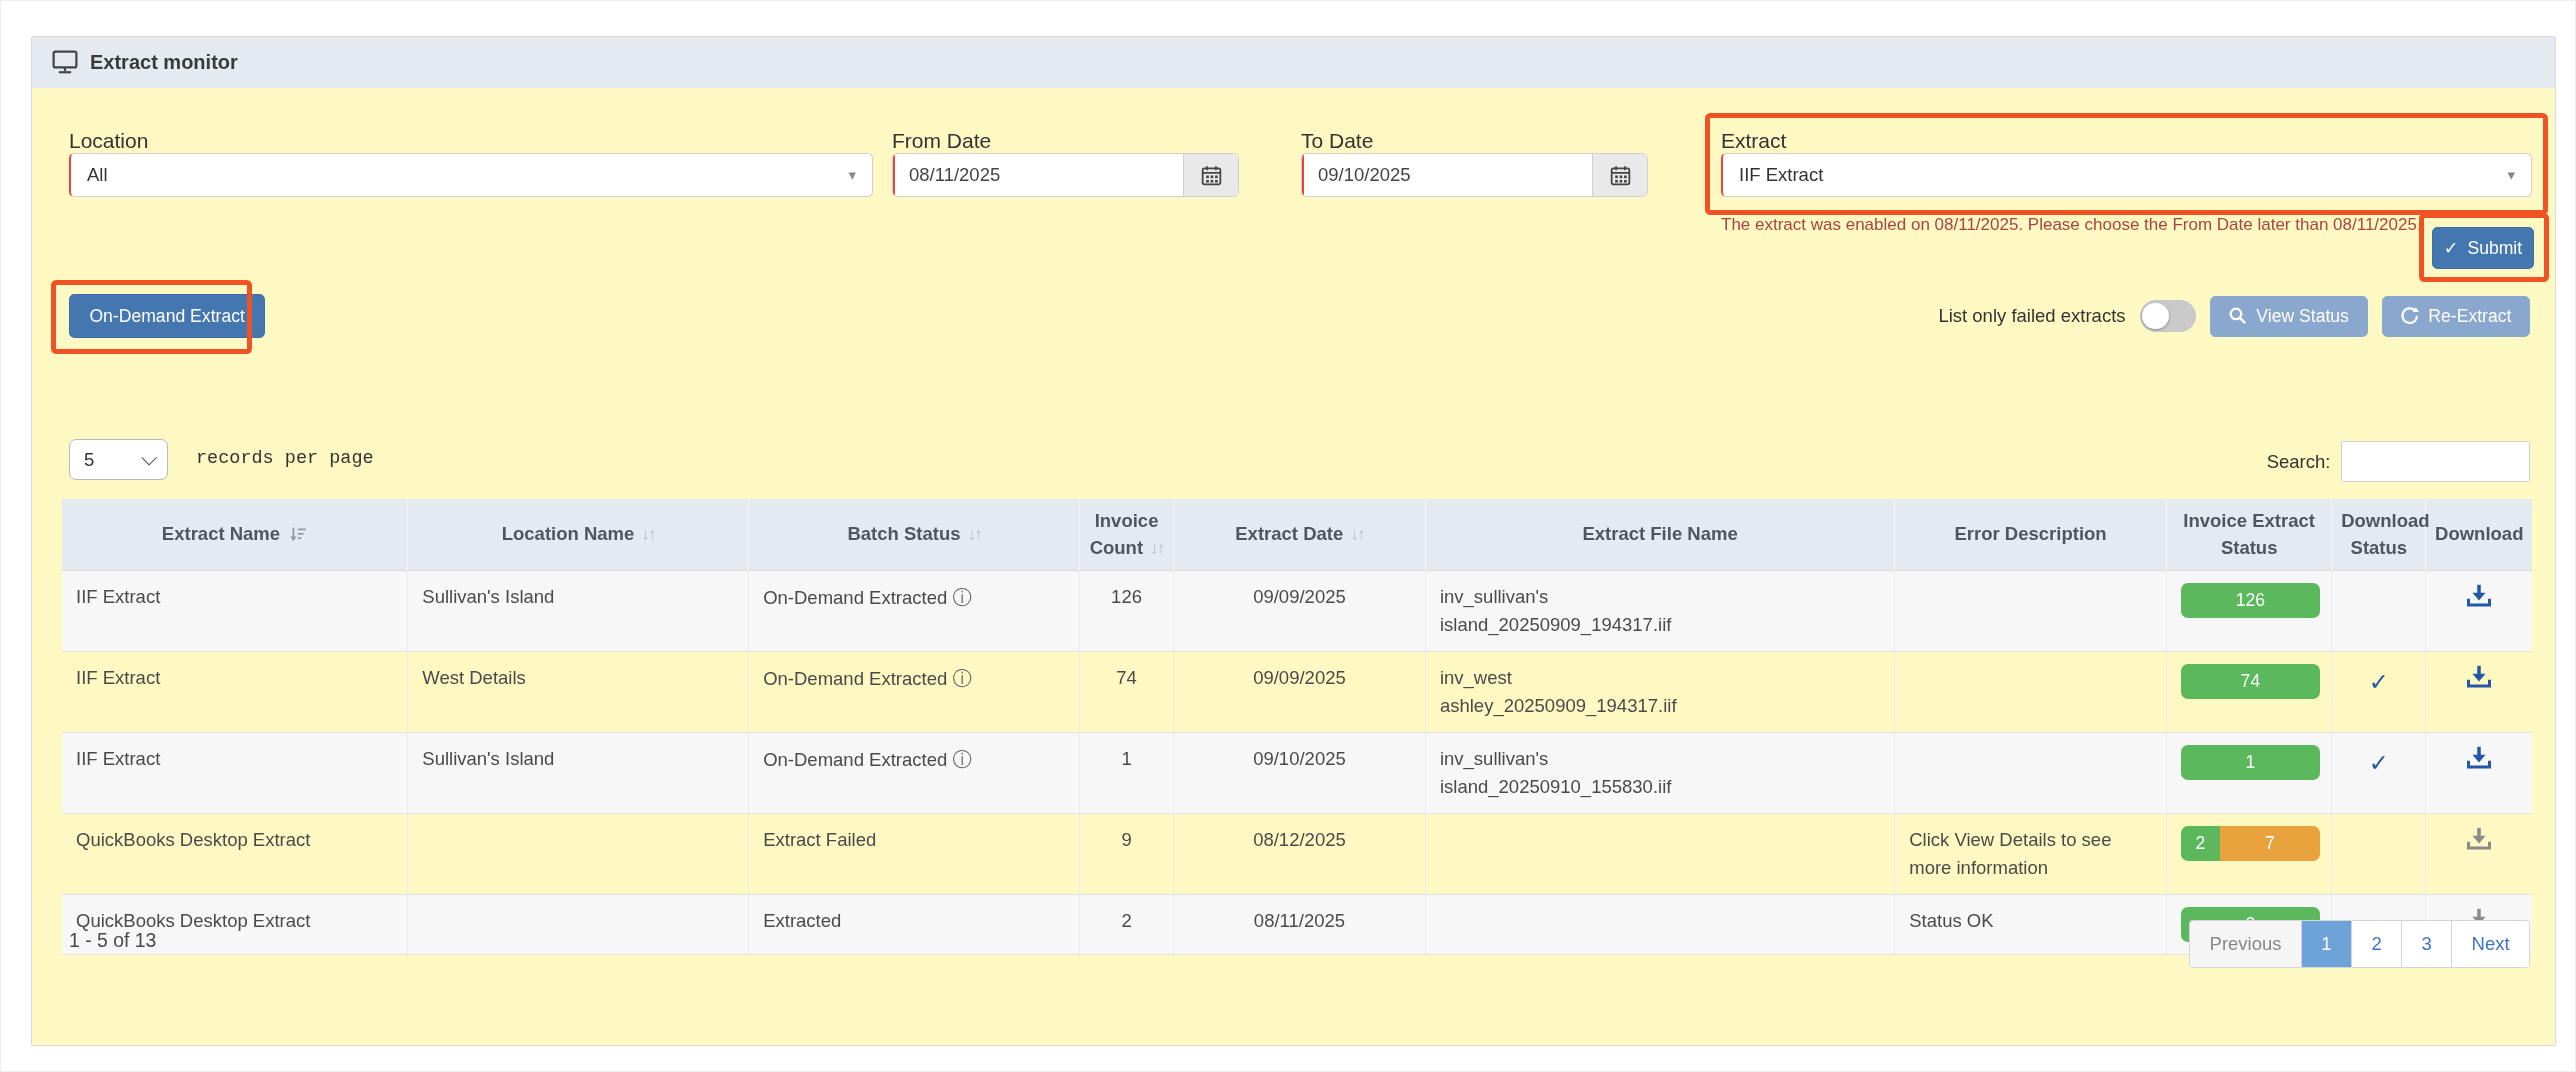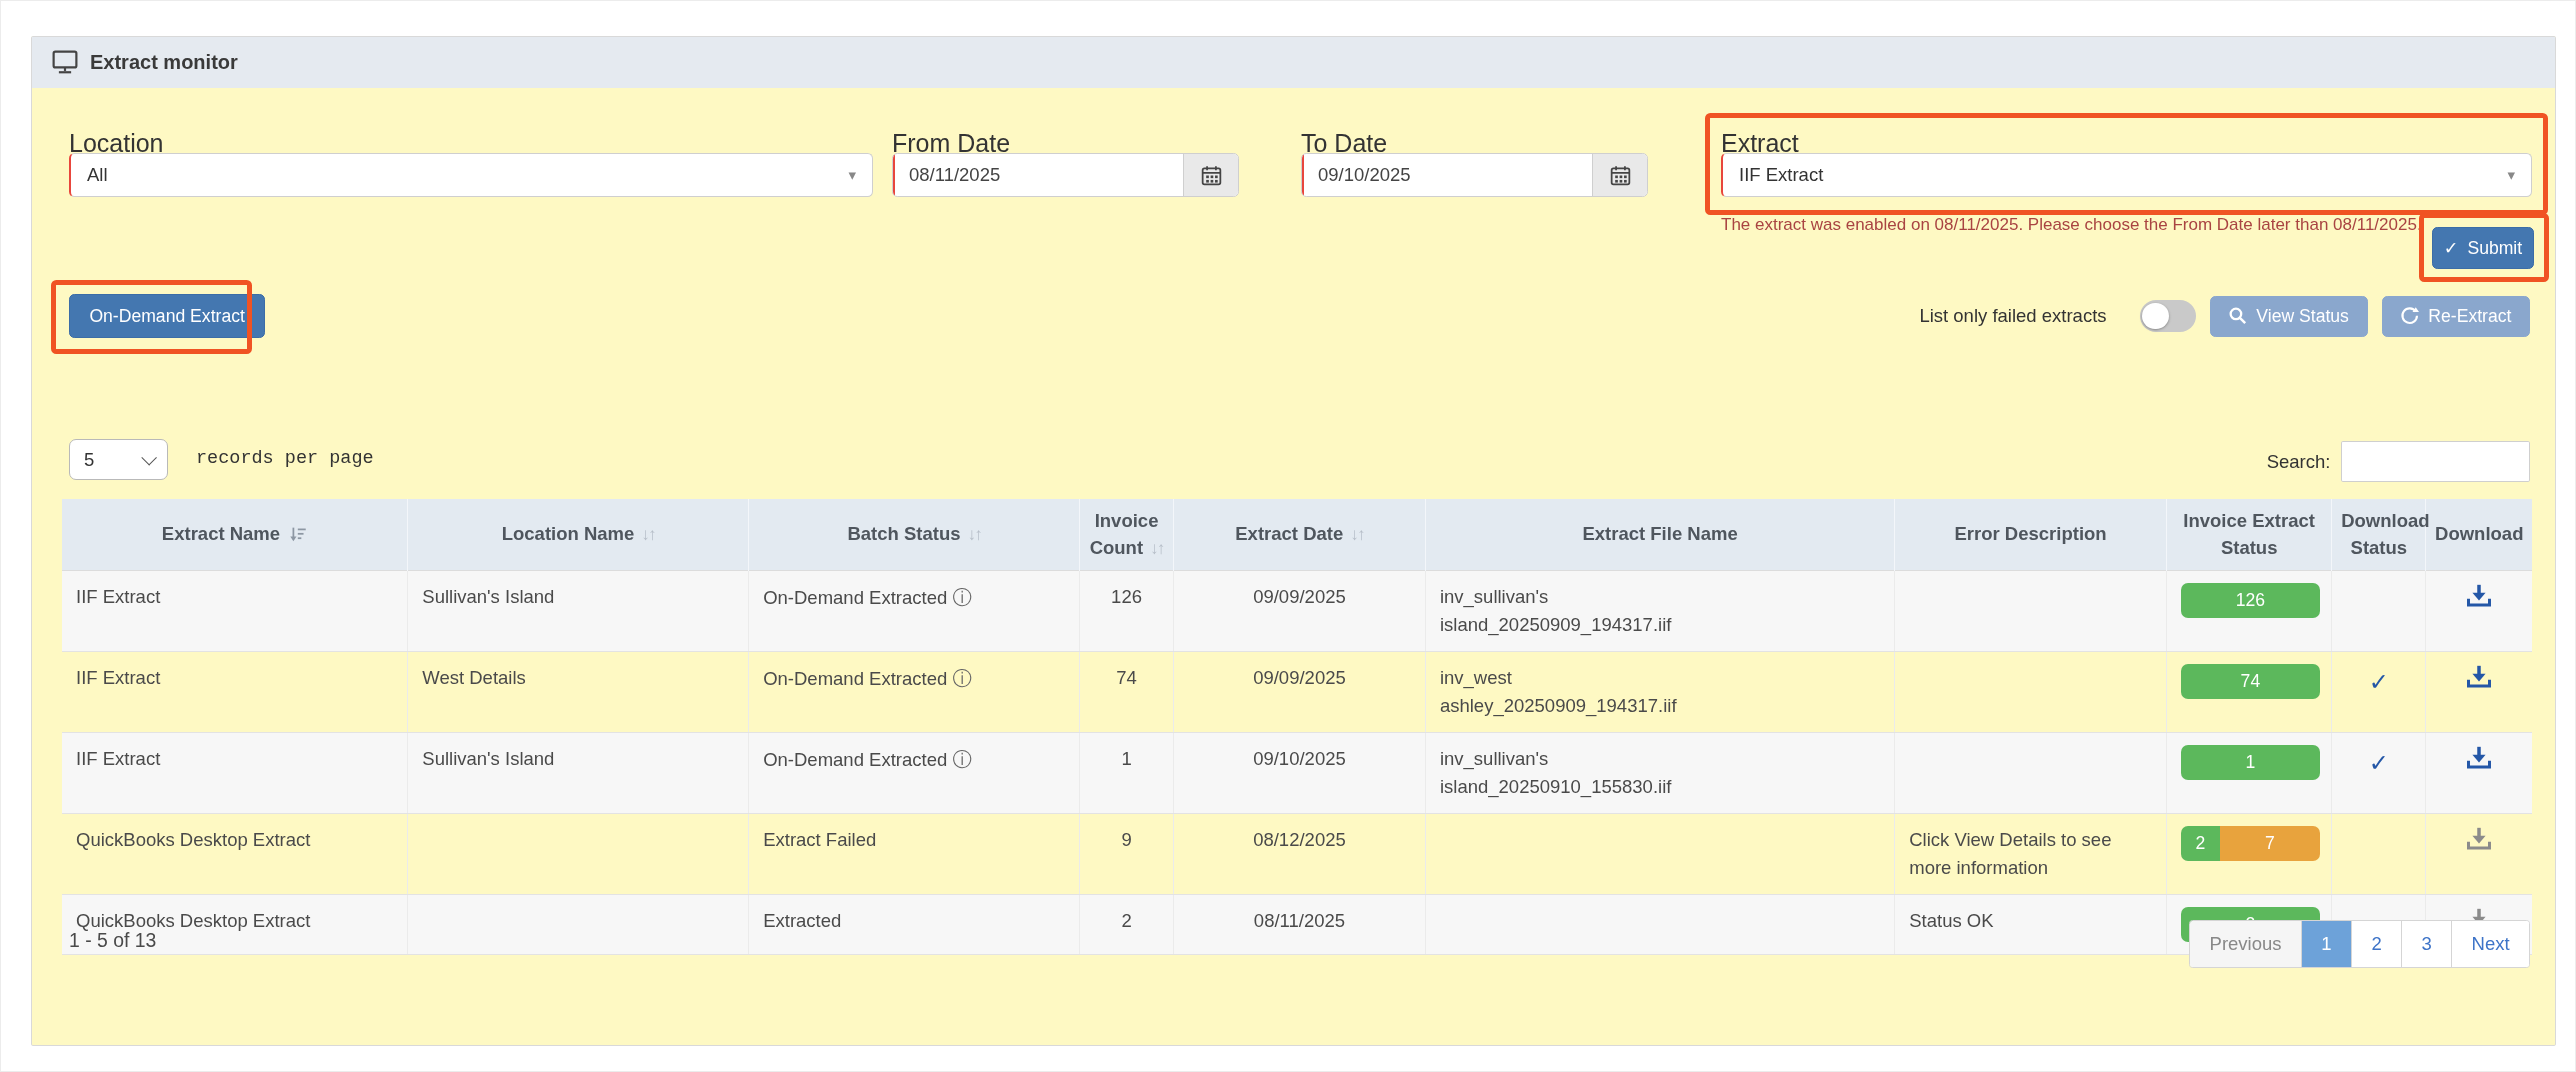--- a/index.html
+++ b/index.html
@@ -11,21 +11,21 @@
   *{box-sizing:border-box; margin:0; padding:0;}
   html,body{width:2576px; height:1072px; background:#fff;
     font-family:"Liberation Sans","DejaVu Sans",sans-serif; color:#333;}
   .viewport{position:relative; width:2576px; height:1072px; border:0.9px solid #ececec; overflow:hidden; background:#fff;}
   .panel{position:absolute; left:30px; top:35px; width:2525px; height:1010px;
     background:#fef9c3; border:0.9px solid #d9d9d9; border-radius:1.8px;}
   .panel-header{position:absolute; left:0; top:0; right:0; height:51px; background:#e5eaf0;
     display:flex; align-items:center; padding-left:19.4px; gap:10.6px;}
   .panel-title{font-size:20px; font-weight:bold; color:#3a3a3a;}
 
-  .field-label{position:absolute; font-size:25px; color:#333;text-align:center;}
+  .field-label{position:absolute; font-size:21px; color:#333;text-align:center;}
   .selectbox{position:absolute; height:44px; background:#fff; border:0.9px solid #cfcfcf;
     border-left:2.6px solid var(--red); border-radius:5.3px; display:flex; align-items:center;
     padding:0 16px; font-size:18.5px; color:#333; cursor:pointer;}
   .selectbox .caret{margin-left:auto; color:#888; font-size:15px;}
   .datebox{position:absolute; height:44px; display:flex; border:0.9px solid #cfcfcf; border-radius:5.3px; overflow:hidden; background:#fff;}
   .datebox .val{flex:1; display:flex; align-items:center; padding:0 14px; font-size:18.5px; color:#444;
     border-left:2.6px solid var(--red);}
   .datebox .addon{width:55px; background:#e9e9e9; border-left:0.9px solid #cfcfcf;
     display:flex; align-items:center; justify-content:center; cursor:pointer;}
 
@@ -38,21 +38,21 @@
 
   .btn{display:inline-flex; align-items:center; justify-content:center; gap:8.8px;
     border-radius:5.3px; border:0.9px solid transparent; cursor:pointer; color:#fff; font-size:17.6px;
     font-family:inherit;}
   .btn-primary{background:var(--primary); border-color:var(--primary-border);}
   .btn-soft{background:var(--lightblue); border-color:var(--lightblue);}
   .submit-btn{position:absolute; left:2400px; top:190px; width:102px; height:42px;}
   .ondemand-btn{position:absolute; left:37px; top:257px; height:44px; padding:0 19.4px;}
 
   .right-controls{position:absolute; right:25px; top:257px; height:44px; display:flex; align-items:center; gap:14px;}
-  .toggle-label{font-size:18.5px; color:#333; margin-right:19px;}
+  .toggle-label{font-size:18.5px; color:#333; margin-right:0;}
   .toggle{width:56px; height:32px; border-radius:16px; background:#c9c9c9; position:relative; cursor:pointer;}
   .toggle .knob{position:absolute; left:2.6px; top:2.6px; width:26.4px; height:26.4px; border-radius:50%;
     background:#fff; box-shadow:0 0.9px 2.6px rgba(0,0,0,.35);}
   .ctl-btn{height:41px; padding:0 17.6px;}
 
   .tabbar{position:absolute; left:30px; top:324px; width:2470px; height:48px; border-bottom:0.9px solid #ddd;}
   .tab{display:inline-flex; align-items:center; height:48px; padding:0 26.4px; font-size:18.5px; cursor:pointer;}
   .tab.active{background:#fff; border:0.9px solid #ddd; border-bottom:0.9px solid #fff; border-radius:7px 7px 0 0;
     color:#555; font-weight:bold; position:relative; top:0;}
   .tab.inactive{color:var(--link);}

